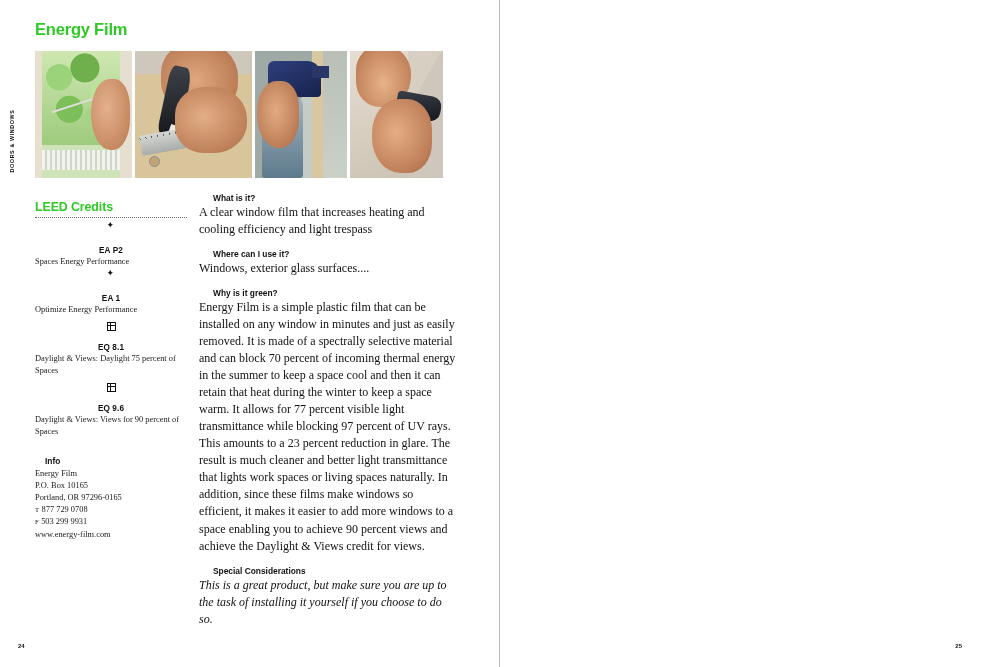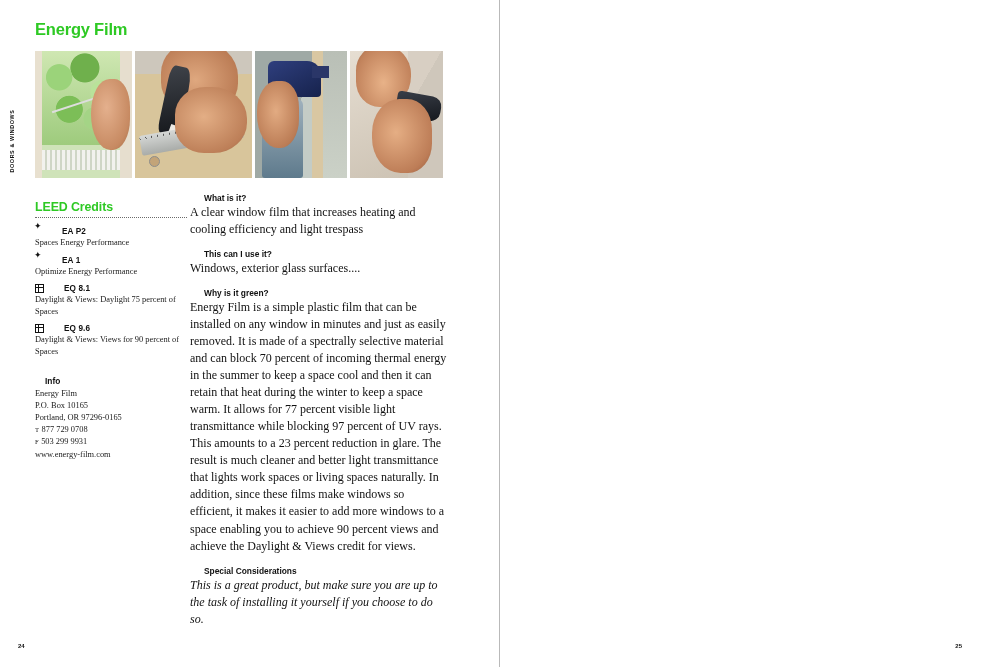--- a/index.html
+++ b/index.html
@@ -99,30 +99,30 @@
   .ph-squeegee .hand-l{position:absolute;left:24%;top:38%;width:64%;height:58%;
      background:radial-gradient(ellipse at 40% 45%,#e5ae84,#bd7d57 72%,#95593b);
      border-radius:46% 42% 40% 48%;}
   .ph-squeegee .tool{position:absolute;left:50%;top:34%;width:48%;height:20%;
      background:linear-gradient(160deg,#3a3f49,#14171c);border-radius:4px 10px 10px 4px;
      transform:rotate(10deg);}
 
   
   .col{position:absolute;}
   .col-side-l{left:35px;top:200px;width:152px;}
-  .col-main-l{left:190px;top:193px;width:258px;}
+  .col-main-l{left:199px;top:193px;width:258px;}
 
   
   .leed-h{font-family:"Liberation Sans",sans-serif;font-weight:bold;
      font-size:12.4px;color:#2ec924;margin:0 0 3px 0;letter-spacing:-0.1px;}
   .dashrule{height:1px;border-top:1.1px dotted #6a6a6a;margin:0 0 8px 0;width:100%;}
 
   .credit{margin-bottom:7px;}
   .credit-code{font-family:"Liberation Sans",sans-serif;font-weight:bold;
-     font-size:8.2px;color:#111;display:flex;align-items:center;gap:20px;letter-spacing:.1px;}
+     font-size:8.2px;color:#111;display:flex;align-items:center;gap:12px;letter-spacing:.1px;flex-direction:column;}
   .ic{width:7px;height:7px;flex:0 0 7px;display:inline-block;position:relative;}
   .ic-star:before{content:"✦";position:absolute;left:-1px;top:-6px;font-size:9px;color:#111;
      font-family:"DejaVu Sans",sans-serif;line-height:1;}
   .ic-grid{border:1px solid #111;}
   .ic-grid:before{content:"";position:absolute;left:2px;top:0;width:1px;height:100%;background:#111;}
   .ic-grid:after{content:"";position:absolute;top:2px;left:0;height:1px;width:100%;background:#111;}
   .credit-desc{font-family:"Liberation Serif",serif;font-size:8.4px;color:#1a1a1a;
      line-height:1.38;margin-top:1px;}
 
   .info-block{margin-top:18px;}
@@ -242,21 +242,21 @@
           <span>503 299 9931</span>
         </div>
         <div class="info-line">www.energy-film.com</div>
       </div>
     </div>
 
     <div class="col col-main-l">
       <div class="qh first">What is it?</div>
       <p class="para">A clear window film that increases heating and cooling efficiency and light trespass</p>
 
-      <div class="qh sp">This can I use it?</div>
+      <div class="qh sp">Where can I use it?</div>
       <p class="para">Windows, exterior glass surfaces....</p>
 
       <div class="qh sp">Why is it green?</div>
       <p class="para">Energy Film is a simple plastic film that can be installed on any window in minutes and just as easily removed. It is made of a spectrally selective material and can block 70 percent of incoming thermal energy in the summer to keep a space cool and then it can retain that heat during the winter to keep a space warm. It allows for 77 percent visible light transmittance while blocking 97 percent of UV rays. This amounts to a 23 percent reduction in glare. The result is much cleaner and better light transmittance that lights work spaces or living spaces naturally. In addition, since these films make windows so efficient, it makes it easier to add more windows to a space enabling you to achieve 90 percent views and achieve the Daylight &amp; Views credit for views.</p>
 
       <div class="qh sp">Special Considerations</div>
       <p class="para ital">This is a great product, but make sure you are up to the task of installing it yourself if you choose to do so.</p>
     </div>
 
     <div class="folio l">24</div>

